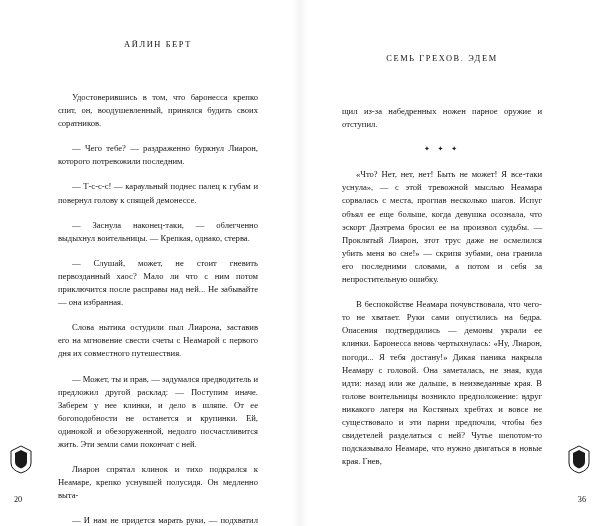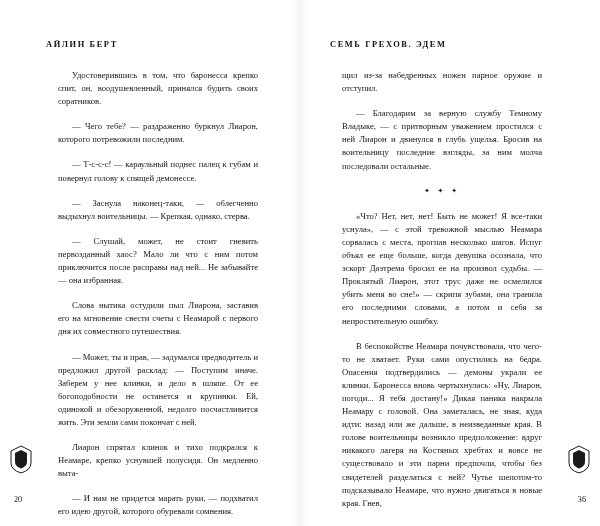--- a/index.html
+++ b/index.html
@@ -24,30 +24,31 @@
   .page {
     position: relative;
     width: 300px;
     height: 526px;
     box-sizing: border-box;
   }
   .page-left {
     padding: 30px 30px 26px 46px;
   }
   .page-right {
-    padding: 30px 46px 26px 30px;
+    padding: 44px 46px 26px 30px;
   }
   .running-head {
+    text-align: center;
     font-size: 8.4px;
     letter-spacing: 1.6px;
-    font-weight: bold;
+    font-weight: normal;
     text-transform: uppercase;
     color: #111;
     margin-top: 10px;
-    margin-bottom: 20px;
+    margin-bottom: 42px;
   }
   .col {
     font-size: 8.6px;
     line-height: 13.1px;
     text-align: justify;
     text-justify: inter-word;
     hyphens: none;
   }
   .col p {
     margin: 12px;
@@ -116,21 +117,20 @@
         <path d="M13 6 L19 9 L19 18 Q19 22 13 24.5 Q7 22 7 18 L7 9 Z" fill="#1a1a1a"></path>
       </svg>
     </div>
     <div class="folio folio-left">20</div>
   </div>
 
   <div class="page page-right">
     <div class="running-head">Семь грехов. Эдем</div>
     <div class="col">
       <p class="noindent">щил из-за набедренных ножен парное оружие и отступил.</p>
-      <p>— Благодарим за верную службу Темному Владыке, — с притворным уважением простился с ней Лиарон и двинулся в глубь ущелья. Бросив на воительницу последние взгляды, за ним молча последовали остальные.</p>
       <div class="ornament">✦ ✦ ✦</div>
       <p>«Что? Нет, нет, нет! Быть не может! Я все-таки уснула», — с этой тревожной мыслью Неамара сорвалась с места, прогпав несколько шагов. Испуг объял ее еще больше, когда девушка осознала, что эскорт Даэтрема бросил ее на произвол судьбы. — Проклятый Лиарон, этот трус даже не осмелился убить меня во сне!» — скрипя зубами, она гранила его последними словами, а потом и себя за непростительную ошибку.</p>
       <p>В беспокойстве Неамара почувствовала, что чего-то не хватает. Руки сами опустились на бедра. Опасения подтвердились — демоны украли ее клинки. Баронесса вновь чертыхнулась: «Ну, Лиарон, погоди... Я тебя достану!» Дикая паника накрыла Неамару с головой. Она заметалась, не зная, куда идти: назад или же дальше, в неизведанные края. В голове воительницы возникло предположение: вдруг никакого лагеря на Костяных хребтах и вовсе не существовало и эти парни предпочли, чтобы без свидетелей разделаться с ней? Чутье шепотом-то подсказывало Неамаре, что нужно двигаться в новые края. Гнев,</p>
     </div>
     <div class="folio-mark mark-right">
       <svg width="26" height="30" viewBox="0 0 26 30">
         <path d="M13 2 L23 7 L23 19 Q23 26 13 29 Q3 26 3 19 L3 7 Z" fill="none" stroke="#1a1a1a" stroke-width="1"></path>
         <path d="M13 6 L19 9 L19 18 Q19 22 13 24.5 Q7 22 7 18 L7 9 Z" fill="#1a1a1a"></path>
       </svg>
     </div>

